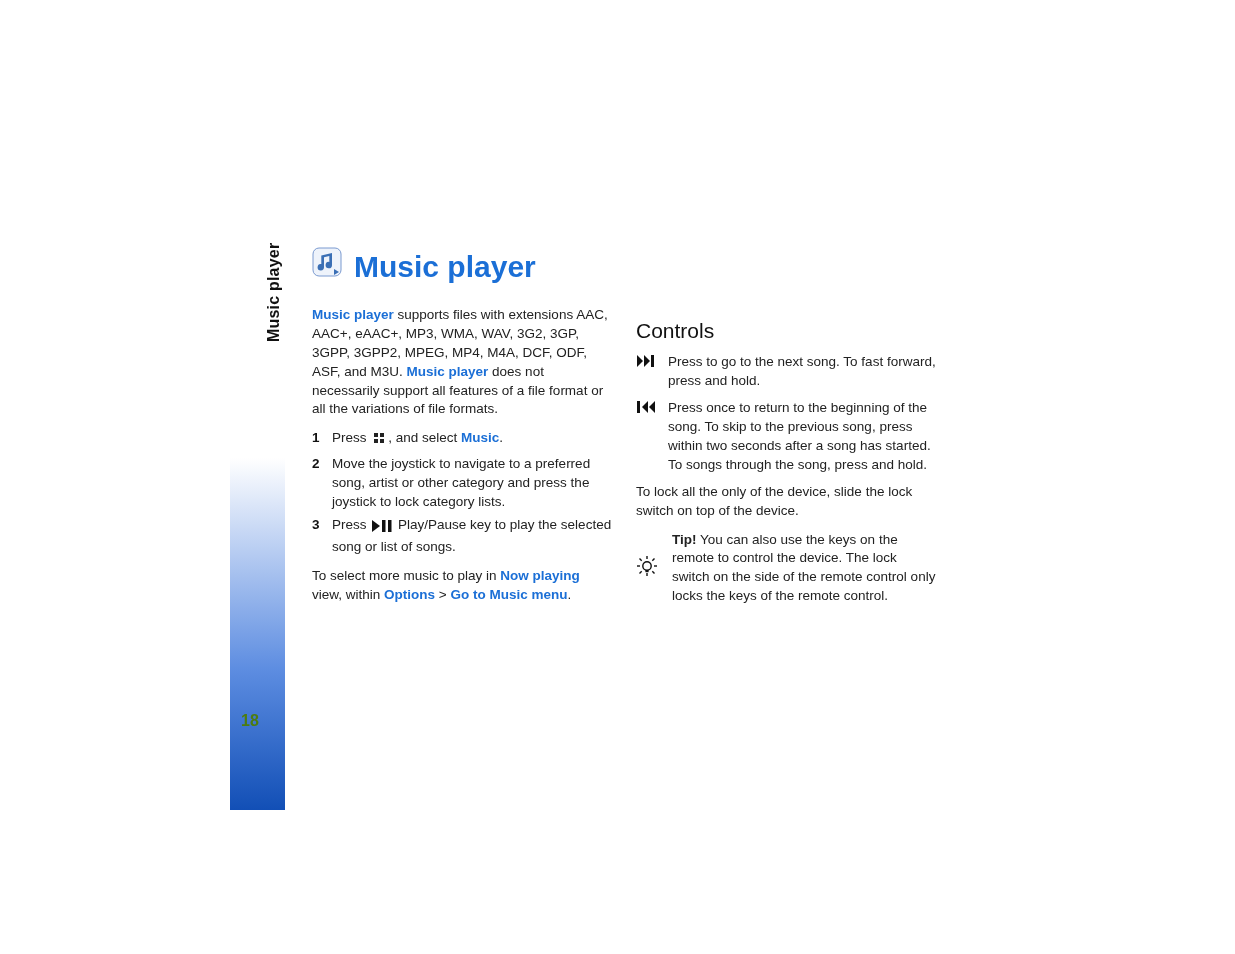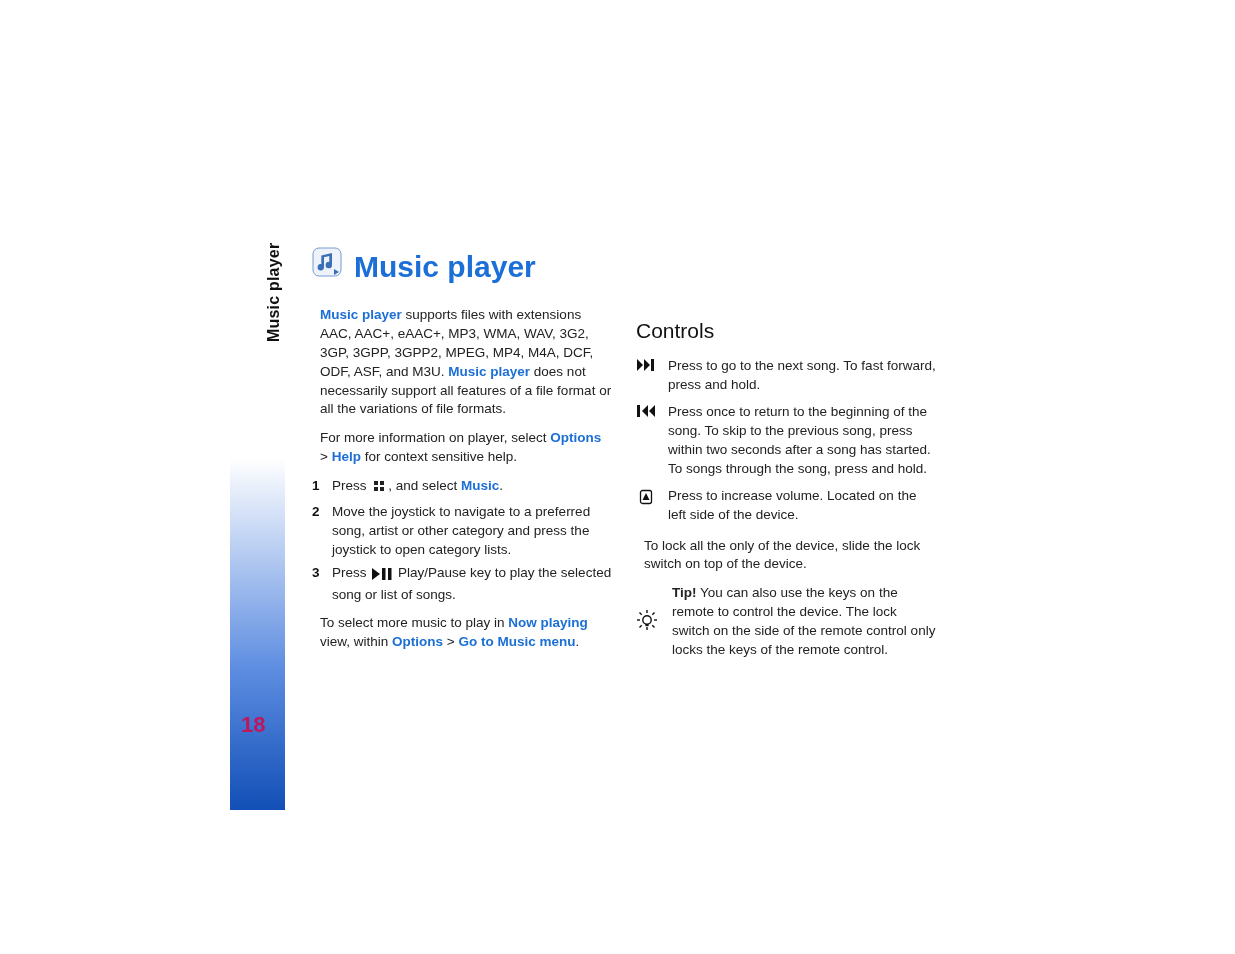--- a/index.html
+++ b/index.html
@@ -37,22 +37,22 @@
     font-size:16px;
     white-space:nowrap;
     color:#111;
     letter-spacing:.2px;
   }
   .page-number{
     position:absolute;
     left:241px;
     top:710px;
     font-weight:700;
-    color:#be185d;
-    font-size:22px;
+    color:#4d7c0f;
+    font-size:16px;
     z-index:2;
   }
   .col{
     width:300px;
   }
   h1.title{
     position:absolute;
     left:312px;
     top:246px;
     margin:0;
@@ -65,26 +65,26 @@
   }
   h1.title .title-icon{
     display:inline-block;
   }
   h2{
     font-weight:400;
     font-size:21px;
     color:#111;
     margin:16px 0 8px 0;
   }
-  p{margin:6px 0 10px 8px}
+  p{margin:6px 0 10px 0}
   .blue{color:var(--accent);font-weight:700}
   ol.steps{list-style:none;padding:0;margin:6px 0 10px 0}
   ol.steps li{display:flex;gap:10px;margin:4px 0}
   ol.steps .num{font-weight:700;color:#111;min-width:10px}
-  .ctrl-list{list-style:none;padding:0;margin:12px 0}
+  .ctrl-list{list-style:none;padding:0;margin:4px 0}
   .ctrl-list li{display:flex;gap:12px;margin:8px 0;align-items:flex-start}
   .ctrl-icon{width:20px;flex:0 0 20px;display:flex;justify-content:center;padding-top:2px}
   .ctrl-icon svg{display:block}
   .tip-row{display:flex;gap:14px;margin-top:10px;align-items:center}
   .tip-icon{flex:0 0 22px;padding-top:2px}
   .tip-text .tiplabel{font-weight:700}
   .inline-icon{display:inline-block;vertical-align:-3px;margin:0 2px}
   .columns{
     position:absolute;
     left:312px;
@@ -112,40 +112,37 @@
   </span>
   <span>Music player</span>
 </h1>
 
 <div class="columns">
 
   <div class="col">
     <p>
       <span class="blue">Music player</span><span> supports files with extensions AAC, AAC+, eAAC+, MP3, WMA, WAV, 3G2, 3GP, 3GPP, 3GPP2, MPEG, MP4, M4A, DCF, ODF, ASF, and M3U. </span><span class="blue">Music player</span><span> does not necessarily support all features of a file format or all the variations of file formats.</span>
     </p>
-    <p>
-      <span>For more information on player, select </span><span class="blue">Options</span><span> &gt; </span><span class="blue">Help</span><span> for context sensitive help.</span>
-    </p>
 
 
     <ol class="steps">
       <li>
         <span class="num">1</span>
         <span>
           <span>Press  </span><span class="inline-icon"><svg width="14" height="14" viewBox="0 0 14 14">
                 <rect x="2" y="2" width="4" height="4" fill="#222"></rect>
                 <rect x="8" y="2" width="4" height="4" fill="#222"></rect>
                 <rect x="2" y="8" width="4" height="4" fill="#222"></rect>
                 <rect x="8" y="8" width="4" height="4" fill="#222"></rect>
               </svg></span><span>, and select </span><span class="blue">Music</span><span>.</span>
         </span>
       </li>
       <li>
         <span class="num">2</span>
-        <span>Move the joystick to navigate to a preferred song, artist or other category and press the joystick to open category lists.</span>
+        <span>Move the joystick to navigate to a preferred song, artist or other category and press the joystick to lock category lists.</span>
       </li>
       <li>
         <span class="num">3</span>
         <span>
           <span>Press </span><span class="inline-icon"><svg width="20" height="12" viewBox="0 0 20 12">
                 <polygon points="0,0 8,6 0,12" fill="#111"></polygon>
                 <rect x="10" y="0" width="3.5" height="12" fill="#111"></rect>
                 <rect x="16" y="0" width="3.5" height="12" fill="#111"></rect>
               </svg></span><span> Play/Pause key to play the selected song or list of songs.</span>
         </span>
@@ -174,29 +171,20 @@
       </li>
       <li>
         <span class="ctrl-icon">
           <svg width="18" height="12" viewBox="0 0 18 12">
               <rect x="0" y="0" width="3" height="12" fill="#111"></rect>
               <polygon points="11,0 5,6 11,12" fill="#111"></polygon>
               <polygon points="18,0 12,6 18,12" fill="#111"></polygon>
             </svg>
         </span>
         <span>Press once to return to the beginning of the song. To skip to the previous song, press within two seconds after a song has started. To songs through the song, press and hold.</span>
-      </li>
-      <li>
-        <span class="ctrl-icon">
-          <svg width="14" height="16" viewBox="0 0 14 16">
-              <rect x="1.5" y="1.5" width="11" height="13" rx="2" fill="none" stroke="#111" stroke-width="1.3"></rect>
-              <polygon points="7,4 10.5,11 3.5,11" fill="#111"></polygon>
-            </svg>
-        </span>
-        <span>Press to increase volume. Located on the left side of the device.</span>
       </li>
     </ul>
 
     <p>To lock all the only of the device, slide the lock switch on top of the device.</p>
 
     <div class="tip-row">
       <span class="tip-icon">
         <svg width="22" height="22" viewBox="0 0 22 22">
           <circle cx="11" cy="11" r="4.2" fill="none" stroke="#111" stroke-width="1.4"></circle>
           <rect x="9.4" y="15" width="3.2" height="2.2" fill="#111"></rect>

